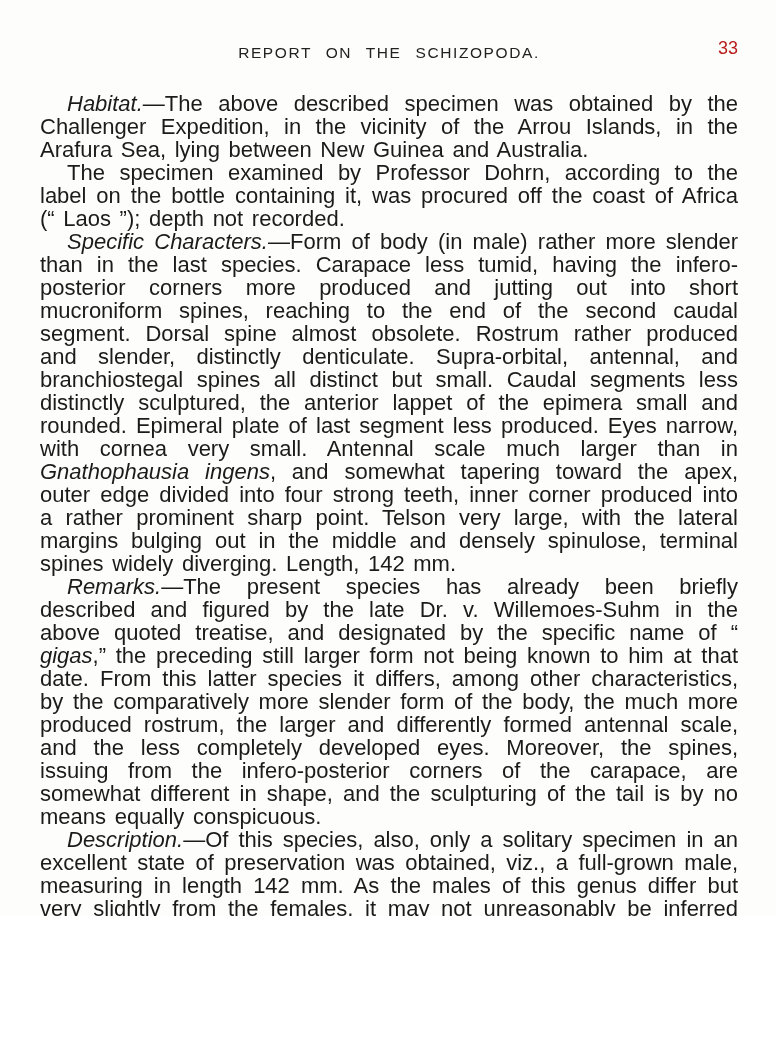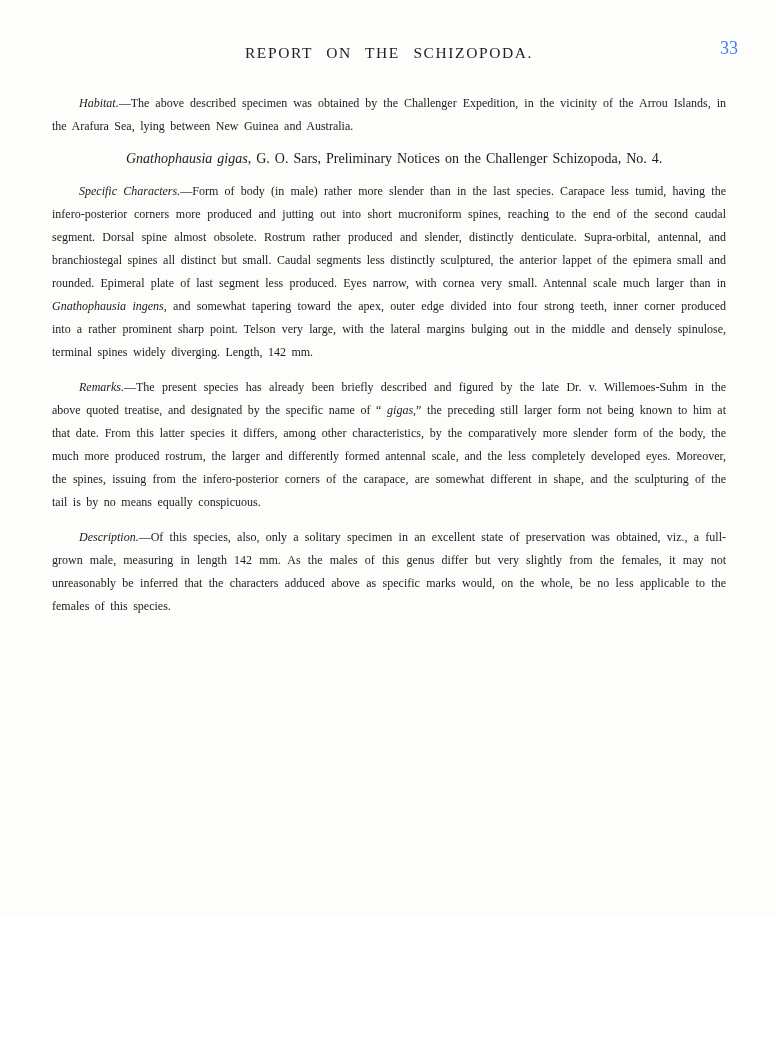--- a/index.html
+++ b/index.html
@@ -6,21 +6,21 @@
     margin: 0;
     padding: 0;
     background: #ffffff;
   }
   .page {
     position: relative;
     width: 776px;
     height: 916px;
     background: #fdfdfb;
     color: #1b1b1b;
-    font-family: Liberation Serif, serif;
+    font-family: Liberation Sans, sans-serif;
     box-sizing: border-box;
     padding: 44px 38px 0 40px;
     overflow: hidden;
   }
   .header {
     position: relative;
     height: 22px;
     margin-bottom: 26px;
   }
   .running-title {
@@ -28,25 +28,25 @@
     font-size: 15.5px;
     letter-spacing: 1.6px;
     word-spacing: 8px;
     color: #222;
   }
   .page-number {
     position: absolute;
     right: 0px;
     top: -6px;
     font-size: 18px;
-    color: #3b82f6;
+    color: #b91c1c;
   }
   p.body {
-    margin: 12px;
-    font-size: 12px;
+    margin: 0;
+    font-size: 22px;
     line-height: 23px;
     text-align: justify;
     word-spacing: 2.5px;
   }
   .indent { text-indent: 27px; }
   .it { font-style: italic; }
   .species-heading {
     margin: 32px 0 9px 40px;
     font-size: 18px;
     line-height: 24px;
@@ -72,24 +72,24 @@
 <div class="page">
 
   <div class="header">
     <div class="running-title">REPORT ON THE SCHIZOPODA.</div>
     <div class="page-number">33</div>
   </div>
 
   <p class="body indent"><span class="it">Habitat.</span><span>—The above described specimen was obtained by the Challenger Expedition, in the vicinity of the Arrou Islands, in the Arafura Sea, lying between New Guinea and Australia.</span></p>
 
 
+  <p class="body indent"><span>The specimen examined by Professor Dohrn, according to the label on the bottle containing it, was procured off the coast of Africa (“ Laos ”); depth not recorded.</span></p>
 
 
   <div class="citations">
-    <p class="citation"><span class="it">Gnathophausia gigas</span><span>, G. O. Sars, Preliminary Notices on the Challenger Schizopoda, No. 4.</span></p>
   </div>
 
   <p class="body indent after-citations"><span class="it">Specific Characters.</span><span>—Form of body (in male) rather more slender than in the last species.  Carapace less tumid, having the infero-posterior corners more produced and jutting out into short mucroniform spines, reaching to the end of the second caudal segment.  Dorsal spine almost obsolete.  Rostrum rather produced and slender, distinctly denticulate.  Supra-orbital, antennal, and branchiostegal spines all distinct but small.  Caudal segments less distinctly sculptured, the anterior lappet of the epimera small and rounded.  Epimeral plate of last segment less produced.  Eyes narrow, with cornea very small.  Antennal scale much larger than in </span><span class="it">Gnathophausia ingens</span><span>, and somewhat tapering toward the apex, outer edge divided into four strong teeth, inner corner produced into a rather prominent sharp point.  Telson very large, with the lateral margins bulging out in the middle and densely spinulose, terminal spines widely diverging.  Length, 142 mm.</span></p>
 
   <p class="body indent"><span class="it">Remarks.</span><span>—The present species has already been briefly described and figured by the late Dr. v. Willemoes-Suhm in the above quoted treatise, and designated by the specific name of “ </span><span class="it">gigas</span><span>,” the preceding still larger form not being known to him at that date.  From this latter species it differs, among other characteristics, by the comparatively more slender form of the body, the much more produced rostrum, the larger and differently formed antennal scale, and the less completely developed eyes.  Moreover, the spines, issuing from the infero-posterior corners of the carapace, are somewhat different in shape, and the sculpturing of the tail is by no means equally conspicuous.</span></p>
 
   <p class="body indent"><span class="it">Description.</span><span>—Of this species, also, only a solitary specimen in an excellent state of preservation was obtained, viz., a full-grown male, measuring in length 142 mm.  As the males of this genus differ but very slightly from the females, it may not unreasonably be inferred that the characters adduced above as specific marks would, on the whole, be no less applicable to the females of this species.</span></p>
 
 
 </div>

